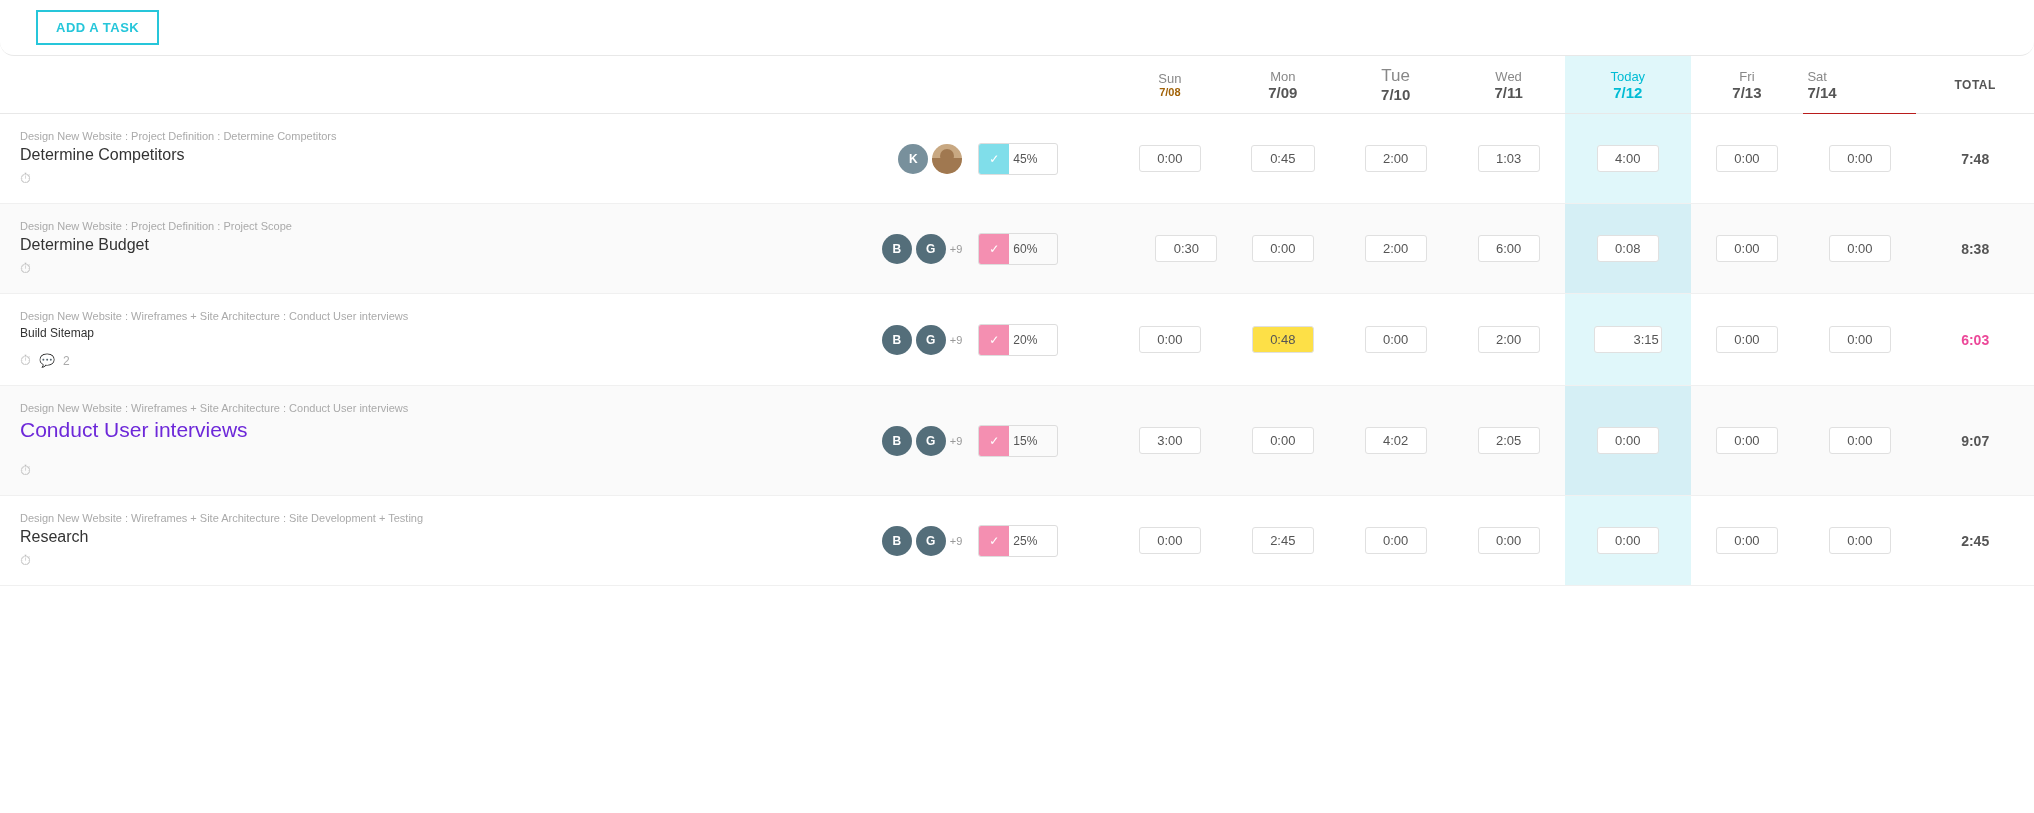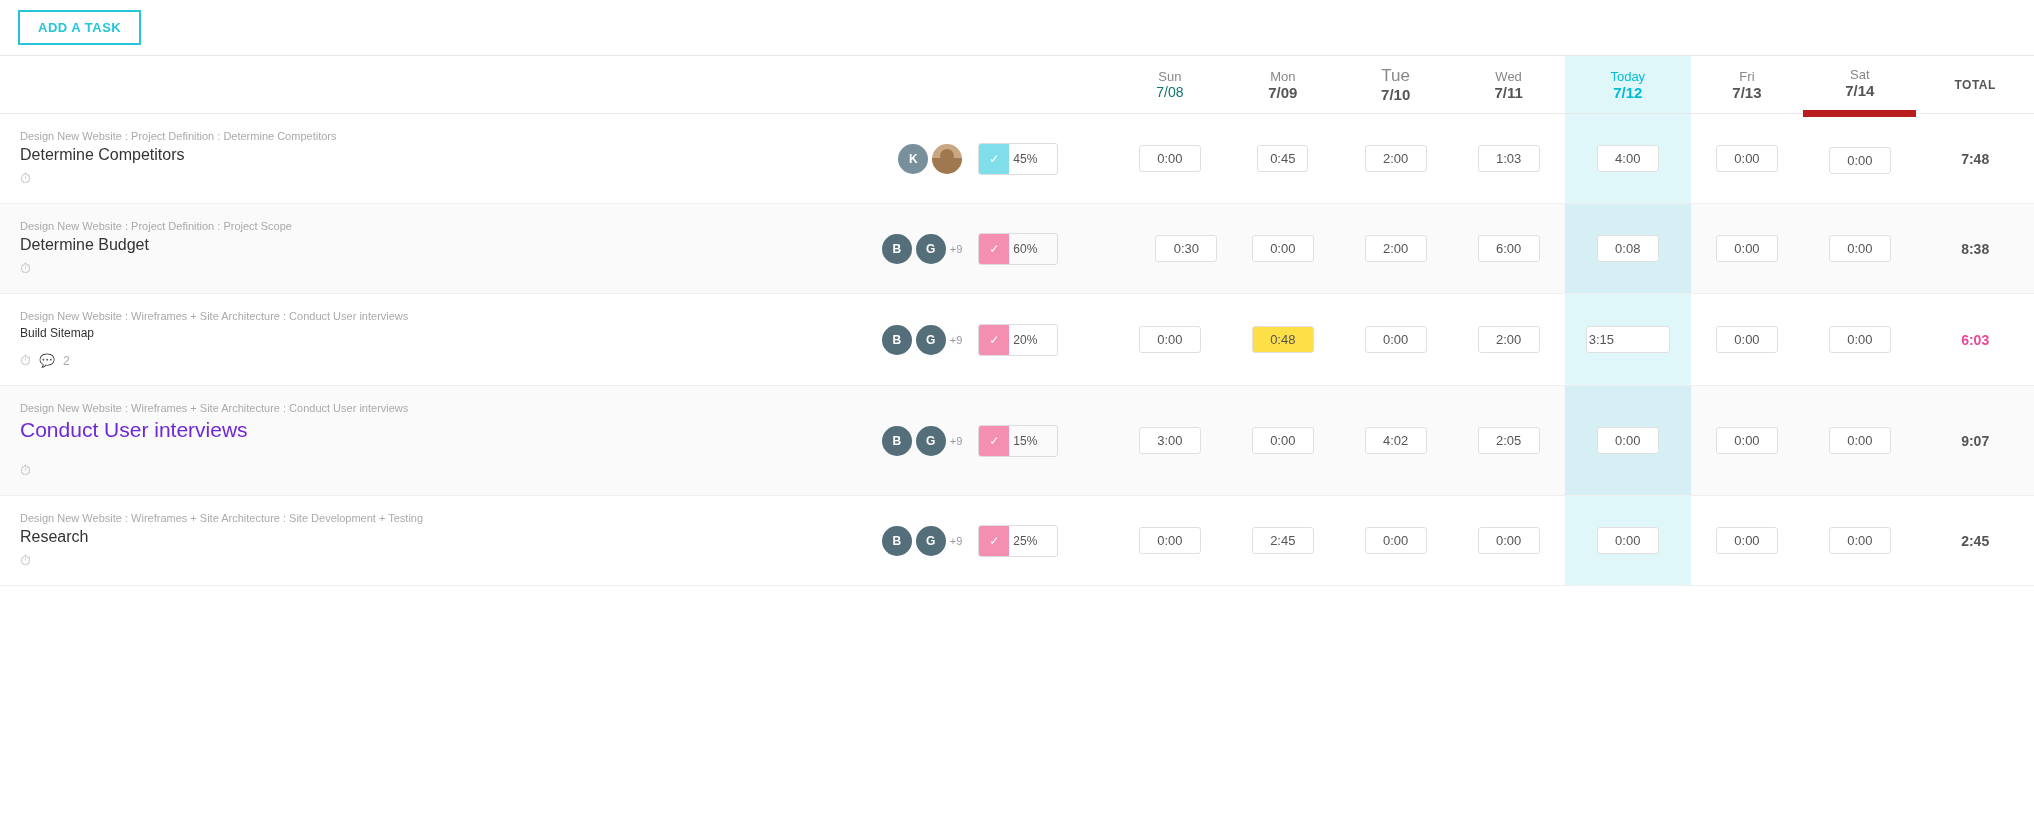--- a/index.html
+++ b/index.html
@@ -3,21 +3,21 @@
   <meta charset="utf-8">
   <style>
     * { box-sizing: border-box; margin: 0; padding: 0; }
     body { font-family: -apple-system, BlinkMacSystemFont, 'Segoe UI', sans-serif; background: #fff; font-size: 13px; color: #333; }
 
     
   </style>
 </head>
 <body>
 
-<div style="padding:10px 18px; border-bottom:1px solid #e8e8e8; display:flex; align-items:flex-start;">
+<div style="padding:10px 36px; border-bottom:1px solid #e8e8e8; display:flex; align-items:flex-start;border-radius:14px;">
   <button style="border:2px solid #26c6da; color:#26c6da; background:transparent; padding:8px 18px; font-size:13px; font-weight:700; letter-spacing:0.5px; cursor:pointer; text-transform:uppercase; font-family:inherit;">ADD A TASK</button>
 </div>
 
 <div style="width:100%; overflow-x:auto;">
   <table style="width:100%; border-collapse:collapse; table-layout:fixed;">
     <colgroup>
       <col style="width:460px">
       <col style="width:160px">
       <col style="width:90px">
       <col style="width:72px">
@@ -29,21 +29,21 @@
       <col style="width:72px">
       <col style="width:75px">
     </colgroup>
     <thead>
       <tr>
         <th style="border-bottom:1px solid #e8e8e8; padding:12px 0;"></th>
         <th style="border-bottom:1px solid #e8e8e8;"></th>
         <th style="border-bottom:1px solid #e8e8e8;"></th>
         <th style="text-align:center; padding:10px 4px; border-bottom:1px solid #e8e8e8; color:#888; font-weight:400;">
           <span style="display:block; font-size:13px;">Sun</span>
-          <span style="display:block; font-size:14px; font-weight:400; color:#0f766e;">7/08</span>
+          <span style="display:block; font-size:11px; font-weight:700; color:#a16207;">7/08</span>
         </th>
         <th style="text-align:center; padding:10px 4px; border-bottom:1px solid #e8e8e8; color:#888; font-weight:400;">
           <span style="display:block; font-size:13px;">Mon</span>
           <span style="display:block; font-size:15px; font-weight:600; color:#555;">7/09</span>
         </th>
         <th style="text-align:center; padding:10px 4px; border-bottom:1px solid #e8e8e8; color:#888; font-weight:400;">
           <span style="display:block; font-size:17px;">Tue</span>
           <span style="display:block; font-size:15px; font-weight:600; color:#555;">7/10</span>
         </th>
         <th style="text-align:center; padding:10px 4px; border-bottom:1px solid #e8e8e8; color:#888; font-weight:400;">
@@ -51,21 +51,21 @@
           <span style="display:block; font-size:15px; font-weight:600; color:#555;">7/11</span>
         </th>
         <th style="text-align:center; padding:10px 4px; border-bottom:1px solid #e8e8e8; color:#00bcd4; font-weight:400; background:#e0f7fa;">
           <span style="display:block; font-size:13px;">Today</span>
           <span style="display:block; font-size:15px; font-weight:600;">7/12</span>
         </th>
         <th style="text-align:center; padding:10px 4px; border-bottom:1px solid #e8e8e8; color:#888; font-weight:400;">
           <span style="display:block; font-size:13px;">Fri</span>
           <span style="display:block; font-size:15px; font-weight:600; color:#555;">7/13</span>
         </th>
-        <th style="text-align:center; padding:10px 4px; border-bottom:7px solid #b91c1c; color:#888; font-weight:400;">
+        <th style="text-align:left; padding:10px 4px; border-bottom:1px solid #b91c1c; color:#888; font-weight:400;">
           <span style="display:block; font-size:13px;">Sat</span>
           <span style="display:block; font-size:15px; font-weight:600; color:#555;">7/14</span>
         </th>
         <th style="text-align:center; padding:10px 4px; border-bottom:1px solid #e8e8e8; font-size:12px; font-weight:700; color:#555; letter-spacing:0.5px;">TOTAL</th>
       </tr>
     </thead>
     <tbody id="task-tbody">
         <tr>
     <td style="padding:16px 20px;border-bottom:1px solid #f0f0f0;background:#fff;">
       <div style="font-size:11px;color:#aaa;margin-bottom:4px;">Design New Website : Project Definition : Determine Competitors</div>
@@ -87,21 +87,21 @@
 
     <div style="display:flex;align-items:center;border:1px solid #ddd;border-radius:3px;overflow:hidden;width:80px;height:32px;">
       <div style="width:30px;height:100%;display:flex;align-items:center;justify-content:center;background:#80deea;color:#fff;font-size:12px;">✓</div>
       <span style="font-size:12px;color:#555;padding:0 4px;font-weight:500;">45%</span>
     </div>
     </td>
     <td style="border-bottom:1px solid #f0f0f0;background:#fff;text-align:center;padding:6px 4px;">
       <input type="text" value="0:00" style="border: 1px solid rgb(224, 224, 224); border-radius: 3px; text-align: center; font-size: 13px; color: rgb(85, 85, 85); padding: 5px 2px; width: 62px; outline: none; background: rgb(255, 255, 255); font-family: inherit; cursor: pointer;">
     </td>
           <td style="border-bottom:1px solid #f0f0f0;background:#fff;text-align:center;padding:6px 4px;">
-      <input type="text" value="0:45" style="border: 1px solid rgb(224, 224, 224); border-radius: 3px; text-align: center; font-size: 13px; color: rgb(85, 85, 85); padding: 5px 2px; width: 51px; outline: none; background: rgb(255, 255, 255); font-family: inherit; cursor: pointer;">
+      <input type="text" value="0:45" style="border: 1px solid rgb(224, 224, 224); border-radius: 3px; text-align: center; font-size: 13px; color: rgb(85, 85, 85); padding: 5px 2px; width: 64px; outline: none; background: rgb(255, 255, 255); font-family: inherit; cursor: pointer;">
     </td>
           <td style="border-bottom:1px solid #f0f0f0;background:#fff;text-align:center;padding:6px 4px;">
       <input type="text" value="2:00" style="border: 1px solid rgb(224, 224, 224); border-radius: 3px; text-align: center; font-size: 13px; color: rgb(85, 85, 85); padding: 5px 2px; width: 62px; outline: none; background: rgb(255, 255, 255); font-family: inherit; cursor: pointer;">
     </td>
           <td style="border-bottom:1px solid #f0f0f0;background:#fff;text-align:center;padding:6px 4px;">
       <input type="text" value="1:03" style="border: 1px solid rgb(224, 224, 224); border-radius: 3px; text-align: center; font-size: 13px; color: rgb(85, 85, 85); padding: 5px 2px; width: 62px; outline: none; background: rgb(255, 255, 255); font-family: inherit; cursor: pointer;">
     </td>
           <td style="border-bottom:1px solid #f0f0f0;background:#e0f7fa;text-align:center;padding:6px 4px;">
       <input type="text" value="4:00" style="border: 1px solid rgb(224, 224, 224); border-radius: 3px; text-align: center; font-size: 13px; color: rgb(85, 85, 85); padding: 5px 2px; width: 62px; outline: none; background: rgb(255, 255, 255); font-family: inherit; cursor: pointer;">
     </td>
@@ -188,21 +188,21 @@
           <td style="border-bottom:1px solid #f0f0f0;background:#fff;text-align:center;padding:6px 4px;">
       <input type="text" value="0:48" style="border: 1px solid rgb(224, 224, 224); border-radius: 3px; text-align: center; font-size: 13px; color: rgb(85, 85, 85); padding: 5px 2px; width: 62px; outline: none; background: #fde047; font-family: inherit; cursor: pointer;">
     </td>
           <td style="border-bottom:1px solid #f0f0f0;background:#fff;text-align:center;padding:6px 4px;">
       <input type="text" value="0:00" style="border: 1px solid rgb(224, 224, 224); border-radius: 3px; text-align: center; font-size: 13px; color: rgb(85, 85, 85); padding: 5px 2px; width: 62px; outline: none; background: rgb(255, 255, 255); font-family: inherit; cursor: pointer;">
     </td>
           <td style="border-bottom:1px solid #f0f0f0;background:#fff;text-align:center;padding:6px 4px;">
       <input type="text" value="2:00" style="border: 1px solid rgb(224, 224, 224); border-radius: 3px; text-align: center; font-size: 13px; color: rgb(85, 85, 85); padding: 5px 2px; width: 62px; outline: none; background: rgb(255, 255, 255); font-family: inherit; cursor: pointer;">
     </td>
           <td style="border-bottom:1px solid #f0f0f0;background:#e0f7fa;text-align:center;padding:6px 4px;">
-      <input type="text" value="3:15" style="border: 1px solid rgb(224, 224, 224); border-radius: 3px; text-align: left; font-size: 13px; color: rgb(85, 85, 85); padding: 5px 2px; width: 84px; outline: none; background: rgb(255, 255, 255); font-family: inherit; cursor: pointer;">
+      <input type="text" value="3:15" style="border: 1px solid rgb(224, 224, 224); border-radius: 3px; text-align: right; font-size: 13px; color: rgb(85, 85, 85); padding: 5px 2px; width: 68px; outline: none; background: rgb(255, 255, 255); font-family: inherit; cursor: pointer;">
     </td>
           <td style="border-bottom:1px solid #f0f0f0;background:#fff;text-align:center;padding:6px 4px;">
       <input type="text" value="0:00" style="border: 1px solid rgb(224, 224, 224); border-radius: 3px; text-align: center; font-size: 13px; color: rgb(85, 85, 85); padding: 5px 2px; width: 62px; outline: none; background: rgb(255, 255, 255); font-family: inherit; cursor: pointer;">
     </td>
           <td style="border-bottom:1px solid #f0f0f0;background:#fff;text-align:center;padding:6px 4px;">
       <input type="text" value="0:00" style="border: 1px solid rgb(224, 224, 224); border-radius: 3px; text-align: center; font-size: 13px; color: rgb(85, 85, 85); padding: 5px 2px; width: 62px; outline: none; background: rgb(255, 255, 255); font-family: inherit; cursor: pointer;">
     </td>
     <td style="border-bottom:1px solid #f0f0f0;background:#fff;text-align:center;font-size:14px;font-weight:700;color:#ec4899;">6:03</td>
   </tr>
         <tr>

